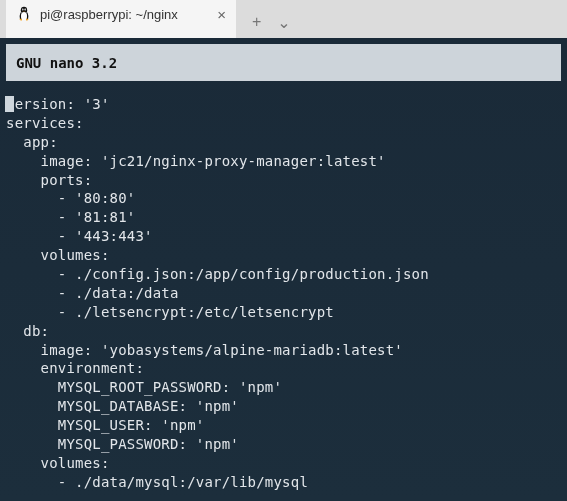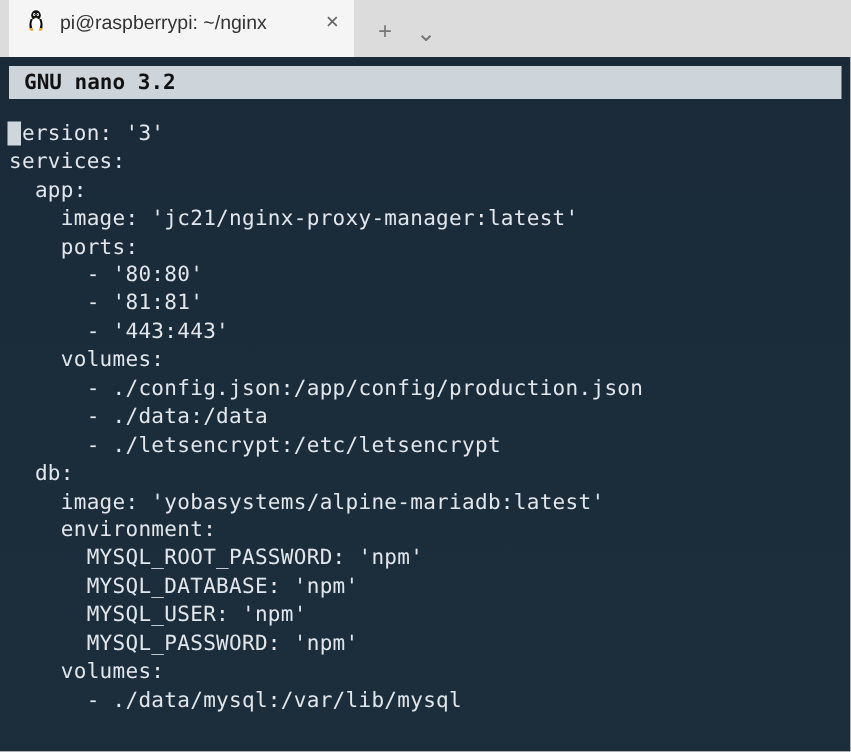--- a/index.html
+++ b/index.html
@@ -68,21 +68,21 @@
       background: linear-gradient(180deg, #1a2a38 0%, #1c2e3c 100%);
       height: calc(501px - 38px);
       padding: 6px;
     }
     .nano-header {
       background: #cdd4da;
       color: #111;
       font-family: "Menlo", "Consolas", "DejaVu Sans Mono", monospace;
       font-size: 14px;
       font-weight: bold;
-      height: 22px;
+      height: 37px;
       display: flex;
       align-items: center;
       padding: 0 10px;
       justify-content: space-between;
     }
     .nano-body {
       font-family: "Menlo", "Consolas", "DejaVu Sans Mono", monospace;
       font-size: 14px;
       color: #e2e6ea;
       white-space: pre;

